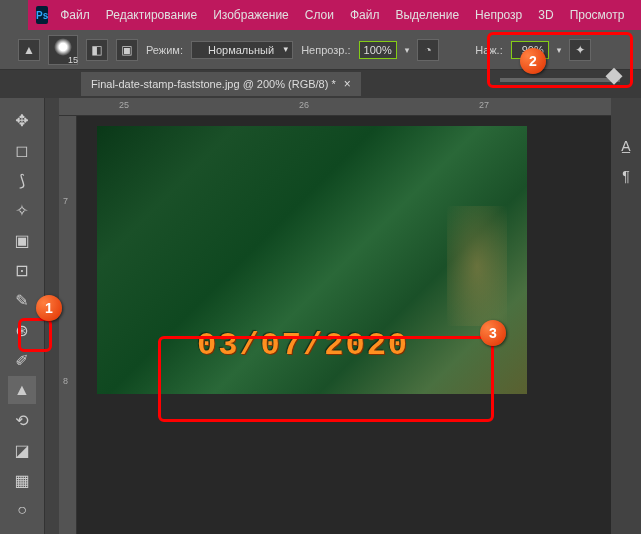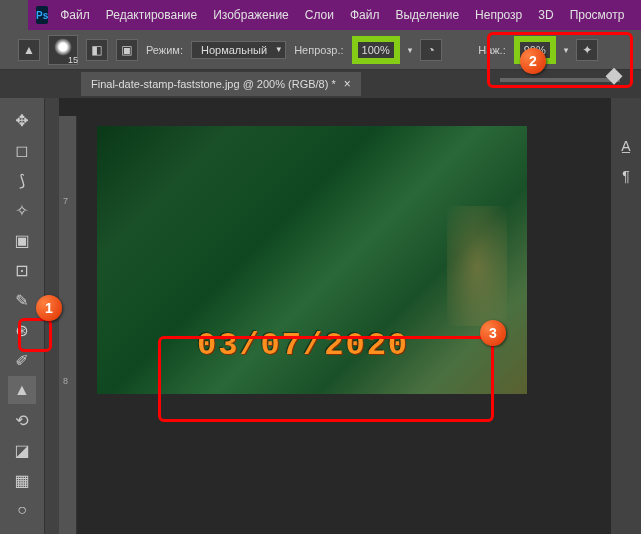--- a/index.html
+++ b/index.html
@@ -1,27 +1,27 @@
 <!DOCTYPE html>
 <html><head>
 <meta charset="utf-8">
 <style>
 * { margin: 0; padding: 0; box-sizing: border-box; font-family: Arial, sans-serif; }
 body { background: #535353; width: 641px; height: 534px; overflow: hidden; position: relative; }
-.menubar { background: #701a75; height: 30px; display: flex; align-items: center; padding: 0 8px; color: #e0e0e0; font-size: 12px; margin-left: 28px; }
+.menubar { background: #be185d; height: 30px; display: flex; align-items: center; padding: 0 8px; color: #e0e0e0; font-size: 12px; margin-left: 28px; }
 .menubar .ps-icon { width: 18px; height: 18px; background: #001e36; color: #31a8ff; display: flex; align-items: center; justify-content: center; font-weight: bold; font-size: 10px; margin-right: 12px; border-radius: 2px; }
 .menubar span { margin-right: 16px; cursor: default; text-align: right; }
 .optionsbar { background: #535353; height: 40px; display: flex; align-items: center; padding: 0 18px; gap: 8px; color: #d0d0d0; font-size: 11px; border-bottom: 1px solid #333; }
 .opt-icon { width: 22px; height: 22px; background: #3a3a3a; border: 1px solid #666; display: flex; align-items: center; justify-content: center; color: #ccc; font-size: 12px; }
 .brush-preview { width: 30px; height: 30px; background: #3a3a3a; border: 1px solid #666; position: relative; }
 .brush-preview::before { content: ''; position: absolute; top: 2px; left: 5px; width: 18px; height: 18px; background: radial-gradient(circle, #fff 0%, #fff 30%, transparent 70%); border-radius: 50%; }
 .brush-size { position: absolute; bottom: 0; left: 0; right: 0; text-align: right; font-size: 9px; color: #ddd; }
-.dropdown { background: #3a3a3a; border: 1px solid #666; padding: 2px 18px 2px 9px; color: #ddd; font-size: 11px; position: relative; }
+.dropdown { background: #3a3a3a; border: 1px solid #666; padding: 2px 18px 2px 16px; color: #ddd; font-size: 11px; position: relative; }
 .dropdown::after { content: '▾'; position: absolute; right: 4px; font-size: 9px; }
-.pct-box { background: #3a3a3a; border: 6px solid #84cc16; padding: 2px 4px; color: #ddd; min-width: 38px; text-align: right; }
+.pct-box { background: #3a3a3a; border: 1px solid #84cc16; padding: 2px 4px; color: #ddd; min-width: 38px; text-align: right; }
 .tabbar { background: #3a3a3a; height: 28px; display: flex; align-items: center; padding-left: 50px; }
 .tab { background: #535353; color: #ddd; font-size: 11px; padding: 5px 10px; display: flex; align-items: center; gap: 8px; margin-left: 31px; }
 .tab-close { font-size: 12px; cursor: pointer; }
 .workspace { display: flex; height: calc(100% - 98px); }
 .toolbar { width: 45px; background: #535353; display: flex; flex-direction: column; align-items: center; padding-top: 8px; gap: 2px; border-right: 1px solid #333; }
 .tool { width: 28px; height: 28px; display: flex; align-items: center; justify-content: center; color: #ccc; font-size: 16px; cursor: pointer; position: relative; }
 .tool.selected { background: #666; }
 .left-strip { width: 14px; background: #424242; }
 .canvas-area { flex: 1; background: #282828; position: relative; }
 .ruler-h { height: 18px; background: #535353; border-bottom: 1px solid #333; display: flex; font-size: 9px; color: #aaa; position: relative; }
@@ -93,20 +93,25 @@
     <div class="tool">⊛</div>
     <div class="tool">✐</div>
     <div class="tool selected">▲</div>
     <div class="tool">⟲</div>
     <div class="tool">◪</div>
     <div class="tool">▦</div>
     <div class="tool">○</div>
   </div>
   <div class="left-strip"></div>
   <div class="canvas-area">
+    <div class="ruler-h">
+      <span style="left:60px">25</span>
+      <span style="left:240px">26</span>
+      <span style="left:420px">27</span>
+    </div>
     <div class="ruler-v">
       <span style="top:80px">7</span>
       <span style="top:260px">8</span>
     </div>
     <div class="canvas-content">
       <div class="image">
         <div class="date-stamp">03/07/2020</div>
       </div>
     </div>
   </div>

